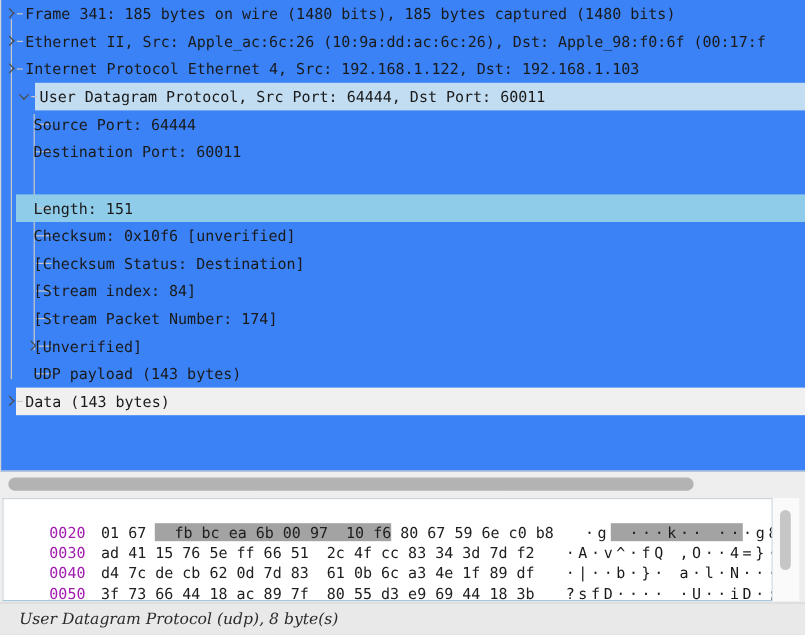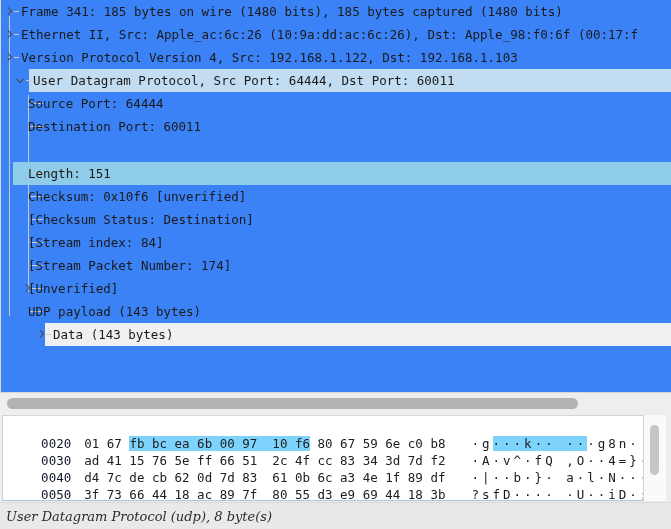--- a/index.html
+++ b/index.html
@@ -32,21 +32,21 @@
     white-space:pre; overflow:hidden;
     cursor:default;
   }
   .tree-row:first-child { margin-top:5px; }
   .tree-row .label { position:absolute; top:0; }
   .lvl0 .label { left:20px; }
   .lvl1 .label { left:27px; }
 
   .row-hl-parent { background:linear-gradient(to right, transparent 16px, #c2ddf1 16px);margin-left:12px; }
   .row-hl-selected { background:linear-gradient(to right, transparent 12px, #8fccea 12px);margin-top:24px; }
-  .row-hl-hover { background:linear-gradient(to right, transparent 12px, #f0f0f0 12px);margin-left:32px; }
+  .row-hl-hover { background:linear-gradient(to right, transparent 12px, #f0f0f0 12px); }
 
   .dash { position:absolute; top:11px; height:1px; background:#c9c9c9; }
   .dash-lvl0 { left:13px; width:5px; }
   .dash-lvl1 { left:29px; width:13px; }
   .dash-ts   { left:31px; width:11px; }
 
   .chev {
     position:absolute; top:8px; width:6px; height:6px;
     border-right:1.4px solid #4a4a4a; border-bottom:1.4px solid #4a4a4a;
   }
@@ -67,41 +67,41 @@
   
   .hex-pane {
     position:absolute; left:2px; top:415px; width:642px; height:86px;
     background:#ffffff;
     border:1px solid #ccd6dc;
     border-bottom:1px solid #a5c8dd;
     padding-top:2px; padding-left:8px;
     overflow:hidden;
   }
   .hex-row { height:17px; line-height:17px; white-space:pre; }
-  .hex-offset { color:#0f172a; margin-right:13px; }
+  .hex-offset { color:#a21caf; margin-right:13px; }
   .hex-bytes { color:#202020; }
-  .hex-sel { background:#7dd3fc; }
+  .hex-sel { background:#a3a3a3;padding-left:16px; }
   .ascii { margin-left:26px; letter-spacing:3px; }
 
   .vscroll-track {
     position:absolute; left:644px; top:415px; width:22px; height:86px;
     background:#fafafa;
   }
   .vscroll-thumb {
     position:absolute; left:6px; top:10px; width:9px; height:50px;
     background:#c6c6c6; border-radius:4.5px;
   }
 
   
   .status-bar {
     position:absolute; left:0; top:502px; width:671px; height:27px;
     background:#e9e9e9;
     border-top:1px solid #d8d8d8;
     display:flex; align-items:center;
-    padding-left:6px;
+    padding-left:16px;
   }
   .status-text {
     font-family:"DejaVu Serif", serif;
     font-style:italic;
     font-size:13px;
     color:#2b2b2b;
   }
 </style>
 </head>
 <body>
@@ -118,21 +118,21 @@
 
   <div class="tree-row lvl0">
     <span class="chev chev-right chev-l0"></span>
     <span class="dash dash-lvl0"></span>
     <span class="label">Ethernet II, Src: Apple_ac:6c:26 (10:9a:dd:ac:6c:26), Dst: Apple_98:f0:6f (00:17:f</span>
   </div>
 
   <div class="tree-row lvl0">
     <span class="chev chev-right chev-l0"></span>
     <span class="dash dash-lvl0"></span>
-    <span class="label">Version Protocol Version 4, Src: 192.168.1.122, Dst: 192.168.1.103</span>
+    <span class="label">Internet Protocol Ethernet 4, Src: 192.168.1.122, Dst: 192.168.1.103</span>
   </div>
 
   <div class="tree-row lvl0 row-hl-parent">
     <span class="chev chev-down chev-l0"></span>
     <span class="dash dash-lvl0"></span>
     <span class="label">User Datagram Protocol, Src Port: 64444, Dst Port: 60011</span>
   </div>
 
   <div class="tree-row lvl1">
     <span class="dash dash-lvl1"></span>

